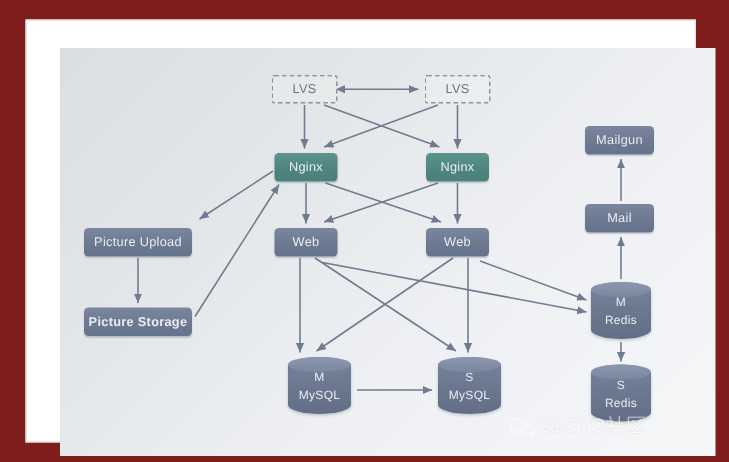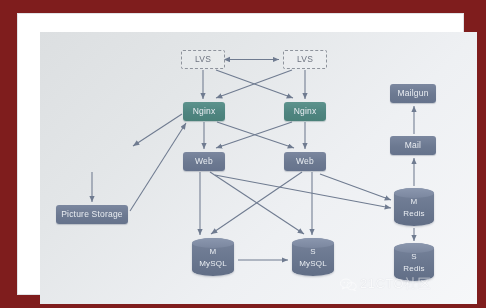--- a/index.html
+++ b/index.html
@@ -192,21 +192,22 @@
 
       <div class="node dashed" style="left:141px;top:18px;width:44px;height:19px;">LVS</div>
       <div class="node dashed" style="left:243px;top:18px;width:44px;height:19px;">LVS</div>
 
       <div class="node teal" style="left:143px;top:70px;width:42px;height:19px;">Nginx</div>
       <div class="node teal" style="left:244px;top:70px;width:42px;height:19px;">Nginx</div>
 
       <div class="node slate" style="left:143px;top:120px;width:42px;height:19px;">Web</div>
       <div class="node slate" style="left:244px;top:120px;width:42px;height:19px;">Web</div>
 
-      <div class="node slate" style="left:16px;top:173px;width:72px;height:19px;">Picture Storage</div>
+      <div class="node slate" style="left:16px;top:120px;width:72px;height:19px;">Picture Upload</div>
+      <div class="node slate" style="left:16px;top:173px;width:72px;height:19px;font-weight:bold;">Picture Storage</div>
 
       <div class="node slate" style="left:350px;top:52px;width:46px;height:19px;">Mailgun</div>
       <div class="node slate" style="left:350px;top:104px;width:46px;height:19px;">Mail</div>
 
       <div class="cyl" style="left:152px;top:206px;width:42px;height:38px;">
         <div class="body"></div>
         <div class="top"></div>
         <div class="lbl-top">M</div>
         <div class="lbl-bot">MySQL</div>
       </div>

